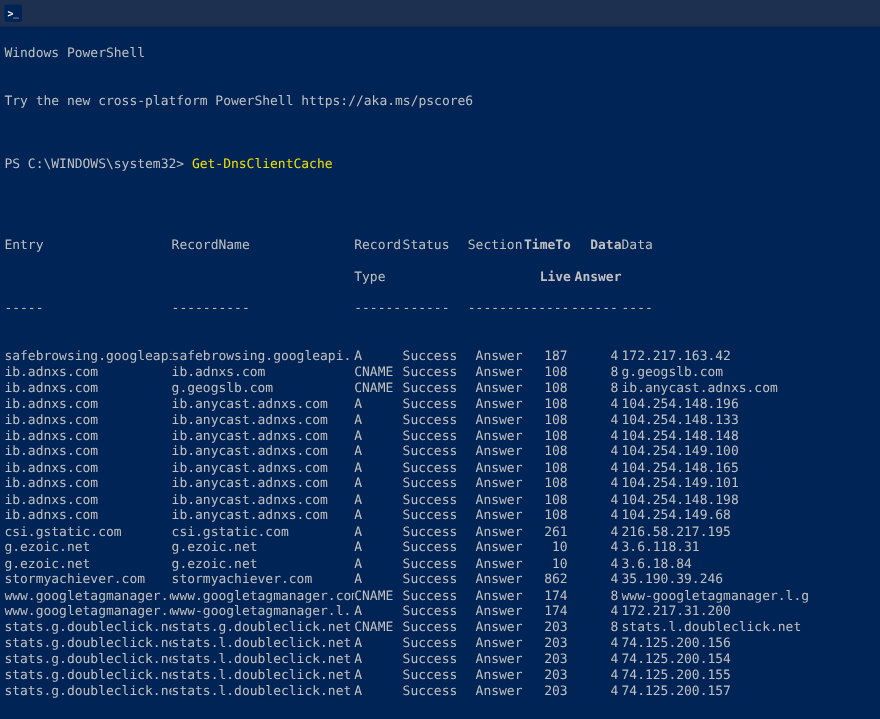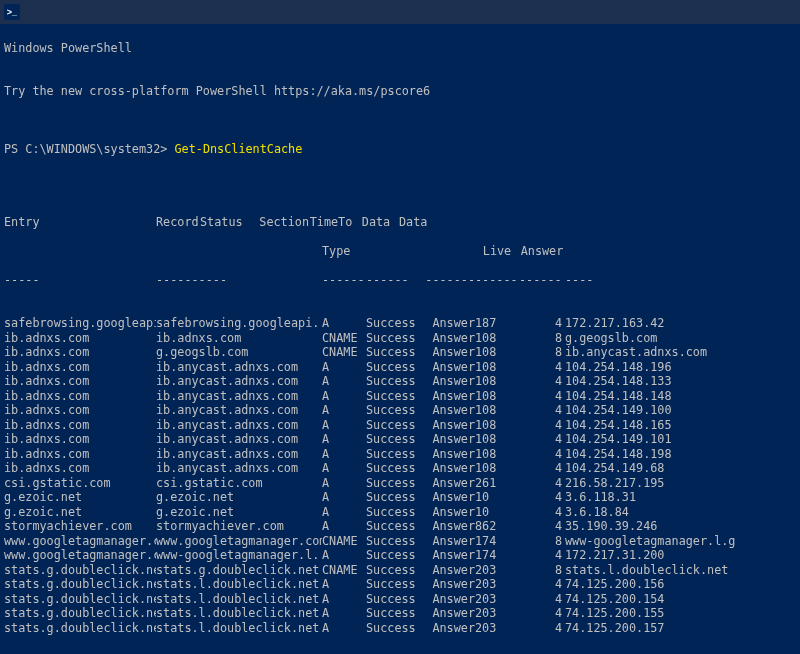--- a/index.html
+++ b/index.html
@@ -49,43 +49,44 @@
     .yellow { color: #f0e000; }
     .row {
       display: flex;
       white-space: pre;
     }
     .c-entry { width: 152px; overflow: hidden; text-overflow: clip; }
     .c-recname { width: 166px; overflow: hidden; }
     .c-rectype { width: 44px; }
     .c-status { width: 58px; }
     .c-section { width: 51px; text-align: right; }
-    .c-timeto { width: 44px; padding-right: 3px;}
+    .c-timeto { width: 44px; text-align: right; padding-right: 3px;}
     .c-datalen { width: 46px; text-align: right; padding-right: 3px;}
     .c-data { width: 170px; overflow: hidden; }
-    .header .c-timeto, .header .c-datalen { text-align: center; padding-right: 0; }
+    .header .c-timeto, .header .c-datalen { text-align: right; padding-right: 0; font-weight: bold; }
     .dashes .c-timeto, .dashes .c-datalen { text-align: left; padding-right:0; }
   </style>
 </head>
 <body>
 
 <div class="titlebar">
   <div class="ps-icon">&gt;_</div>
 </div>
 
 <div class="terminal">
 <div class="gray">Windows PowerShell</div>
 <div class="gray"></div>
 <div class="gray">Try the new cross-platform PowerShell https://aka.ms/pscore6</div>
 <div class="gray">&nbsp;</div>
 <div><span class="gray">PS C:\WINDOWS\system32&gt; </span><span class="yellow">Get-DnsClientCache</span></div>
 <div class="gray">&nbsp;</div>
 
 <div class="row header gray">
   <span class="c-entry">Entry</span>
+  <span class="c-recname">RecordName</span>
   <span class="c-rectype">Record</span>
   <span class="c-status">Status</span>
   <span class="c-section">Section</span>
   <span class="c-timeto">TimeTo</span>
   <span class="c-datalen">Data</span>
   <span class="c-data">Data</span>
 </div>
 <div class="row header gray">
   <span class="c-entry"></span>
   <span class="c-recname"></span>

